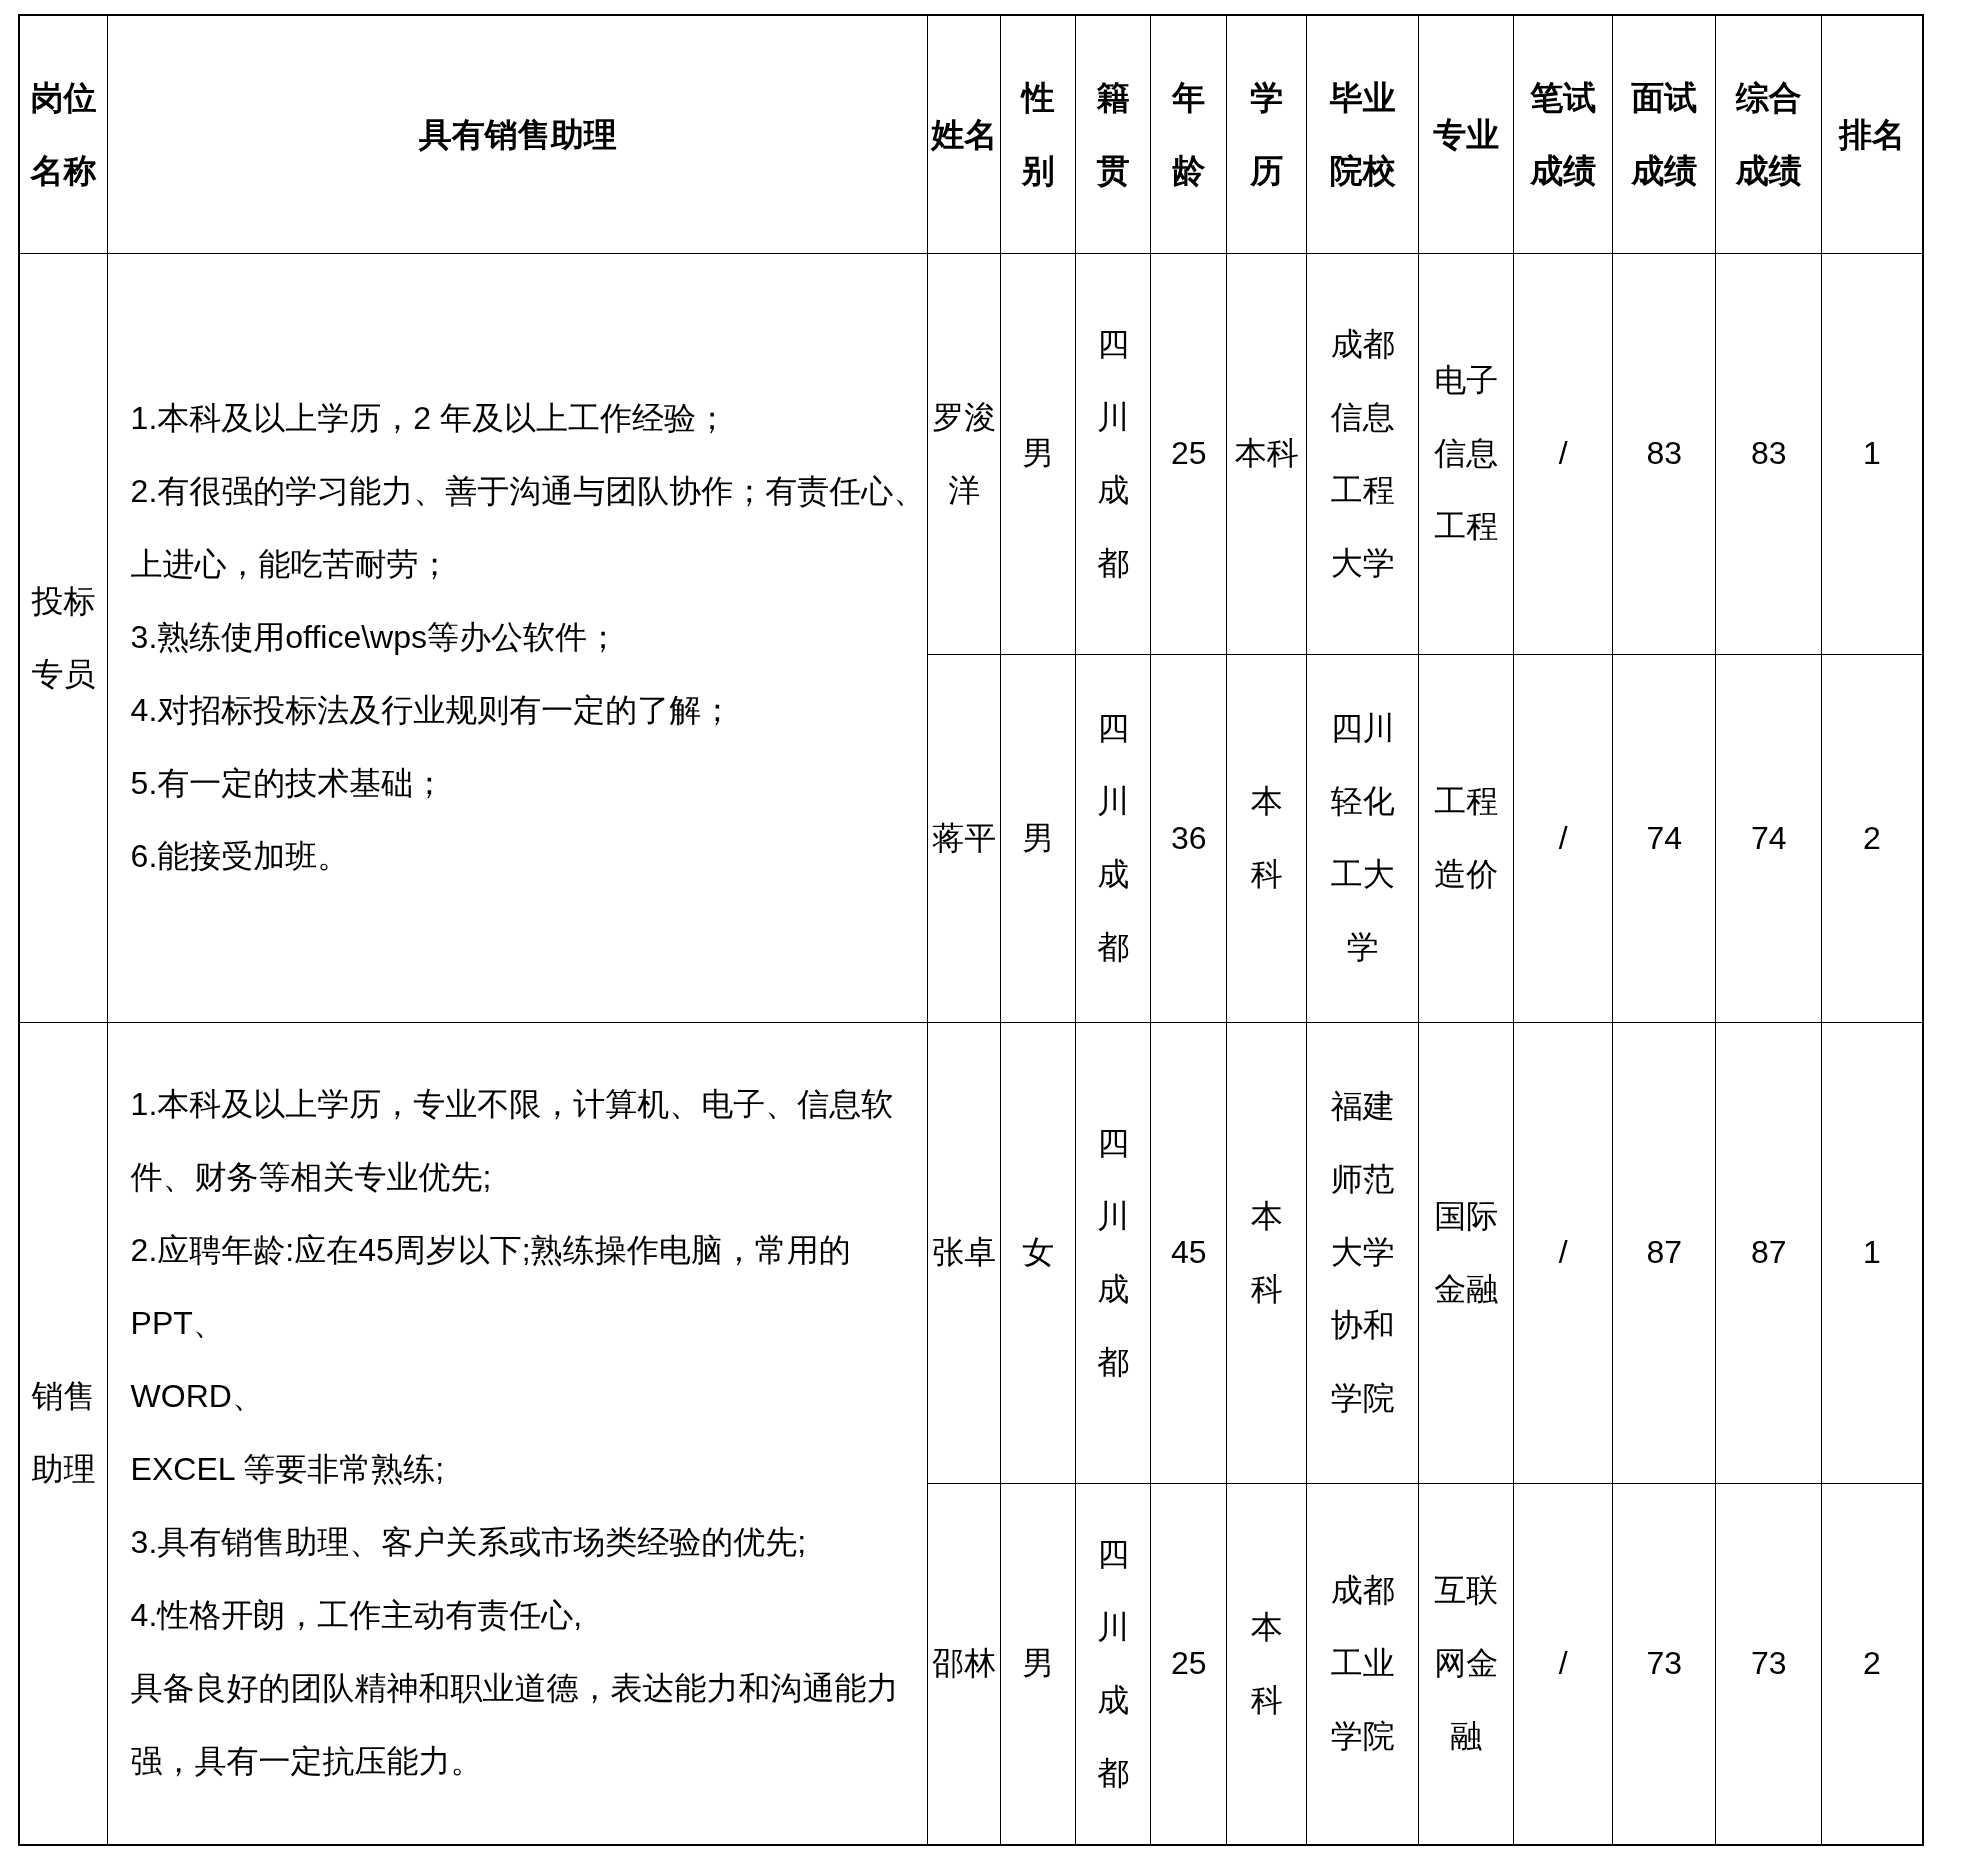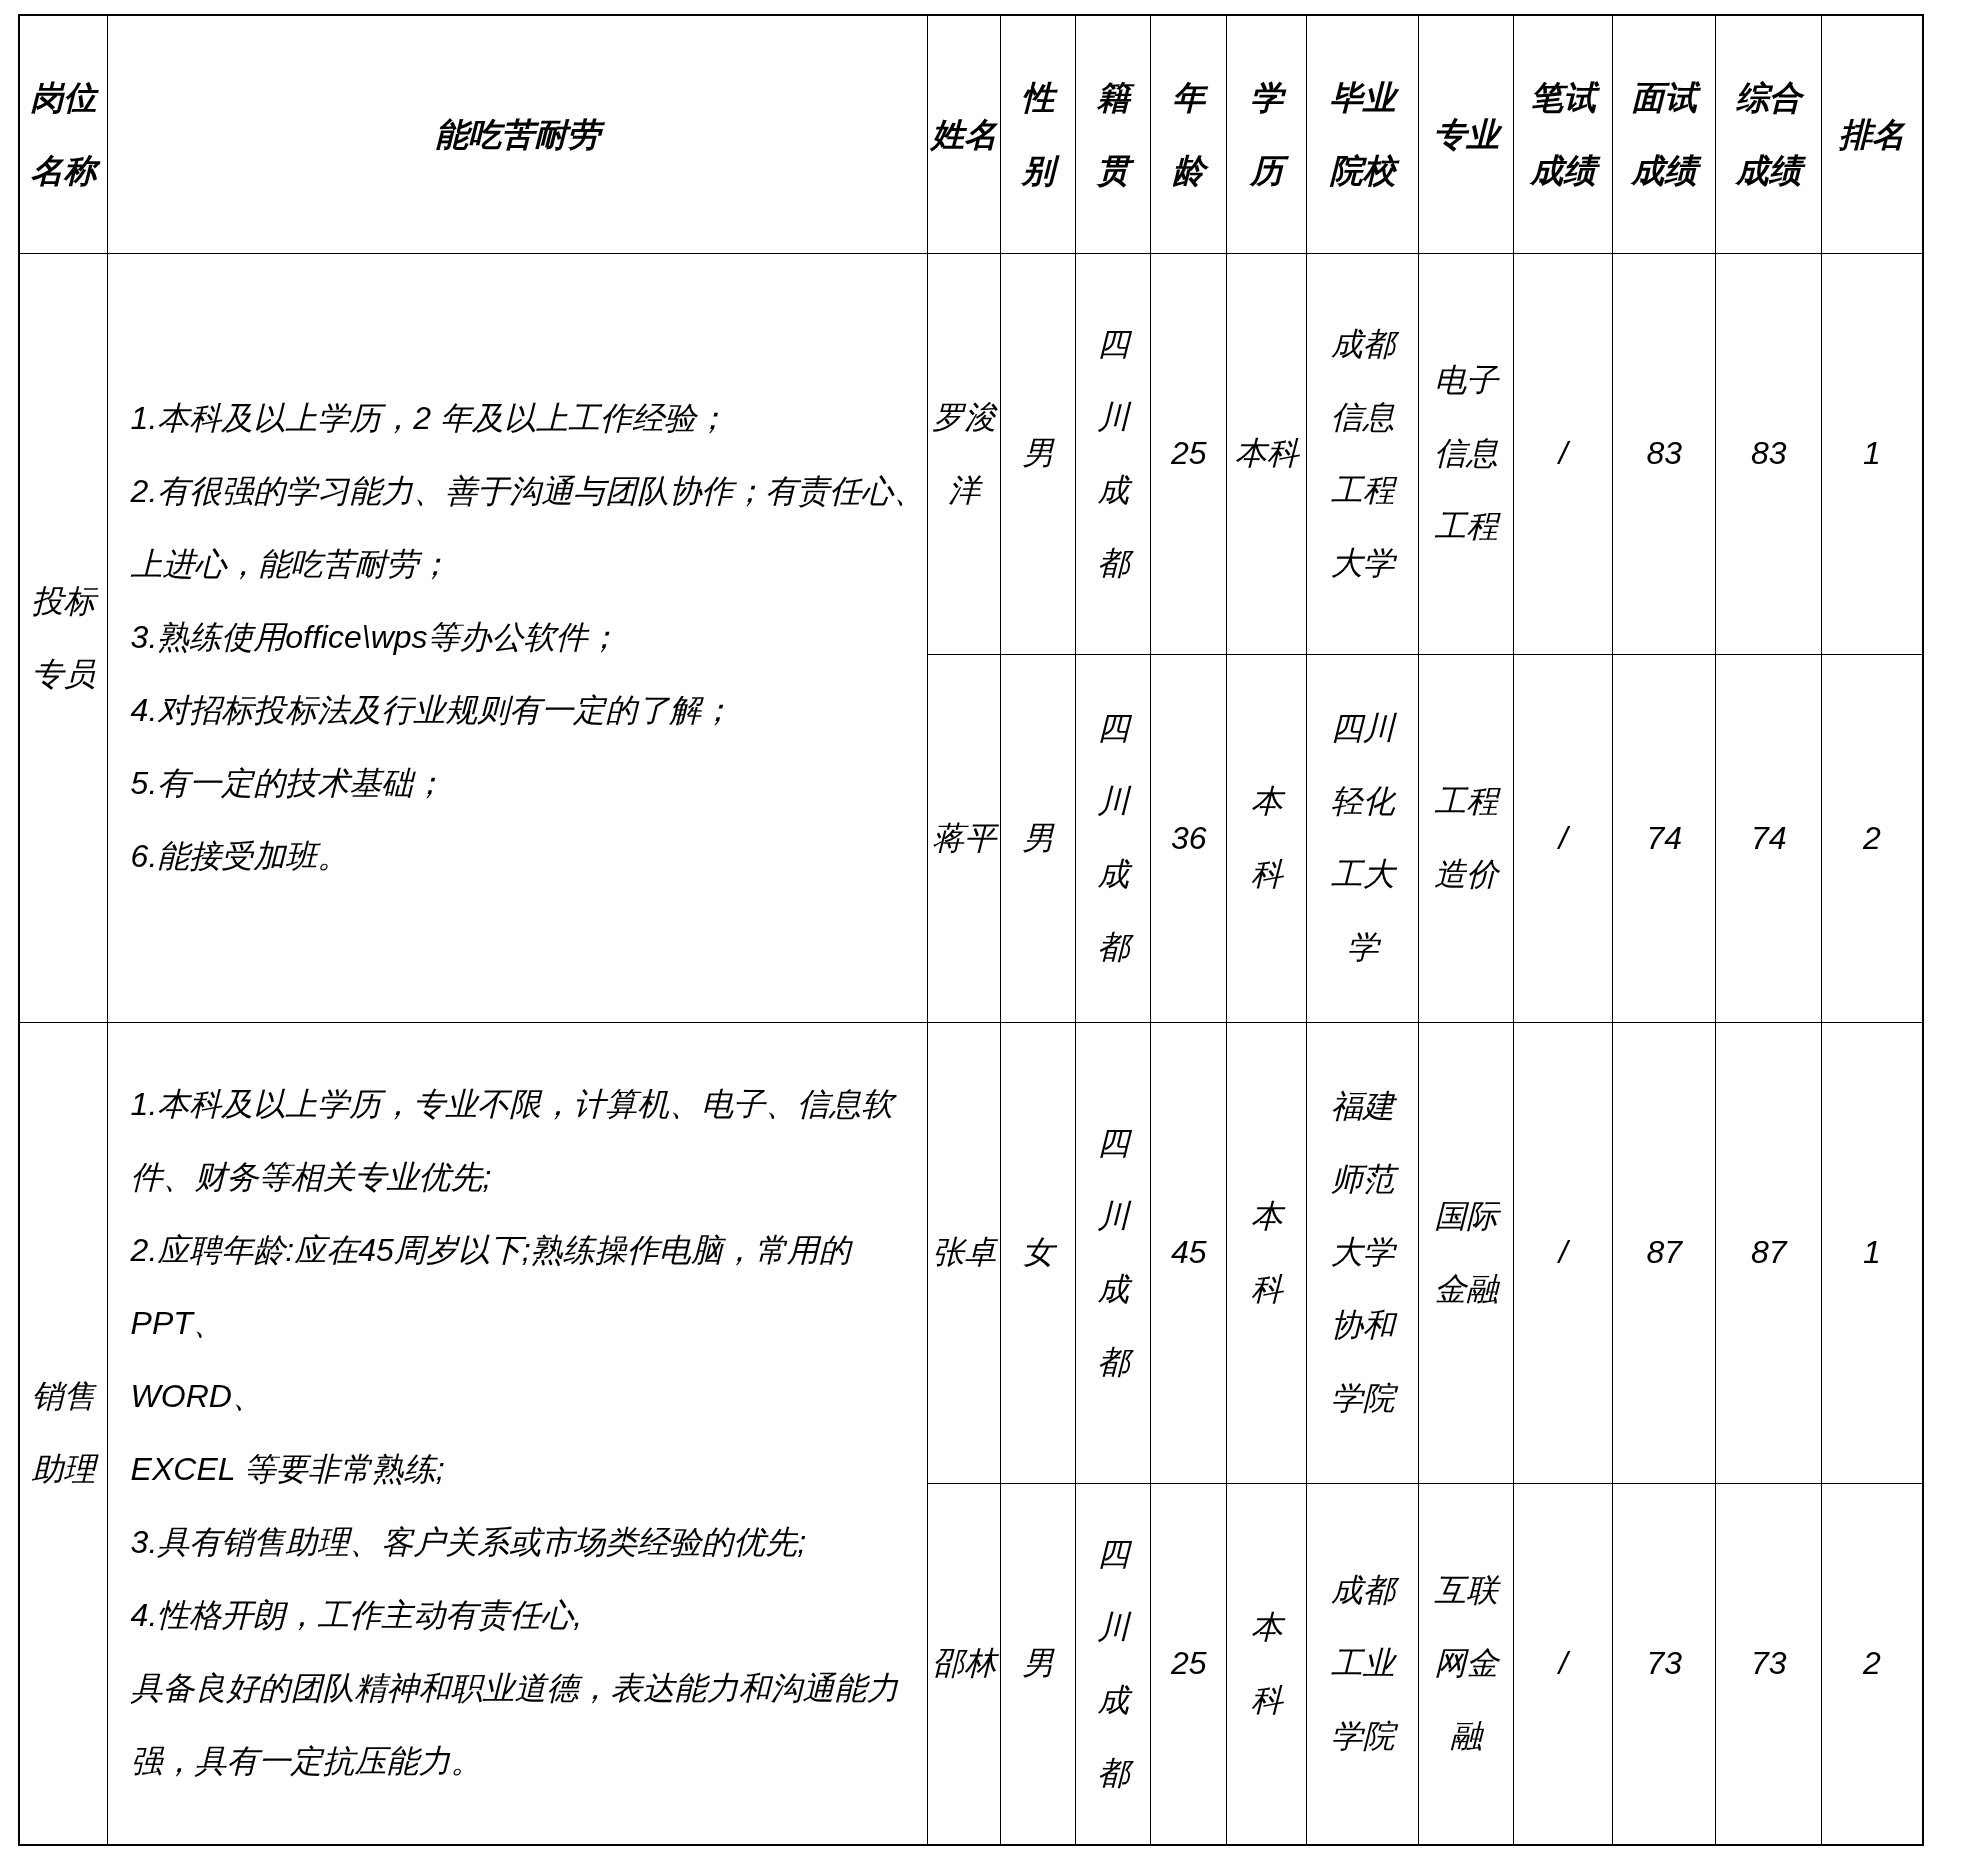--- a/index.html
+++ b/index.html
@@ -44,21 +44,20 @@
     text-align: center;
     vertical-align: middle;
     white-space: pre-line;
     font-size: 32px;
     line-height: 73px;
     padding: 0;
     overflow: hidden;
   }
   table.results {
     border: 2.8px solid #000000;
-    font-style: italic;
   }
   table.results th {
     font-size: 33px;
     font-weight: bold;
   }
   table.results td.req-cell {
     text-align: left;
     padding-left: 22.4px;
     padding-right: 1px;
   }
@@ -85,21 +84,21 @@
       <col class="c-written">
       <col class="c-interview">
       <col class="c-overall">
     <col class="c-rank">
   </colgroup>
 
   <tbody>
       <tr class="header-row">
     <th>岗位
 名称</th>
-    <th>能吃苦耐劳</th>
+    <th>具有销售助理</th>
     <th>姓名</th>
     <th>性
 别</th>
     <th>籍
 贯</th>
     <th>年
 龄</th>
     <th>学
 历</th>
     <th>毕业

